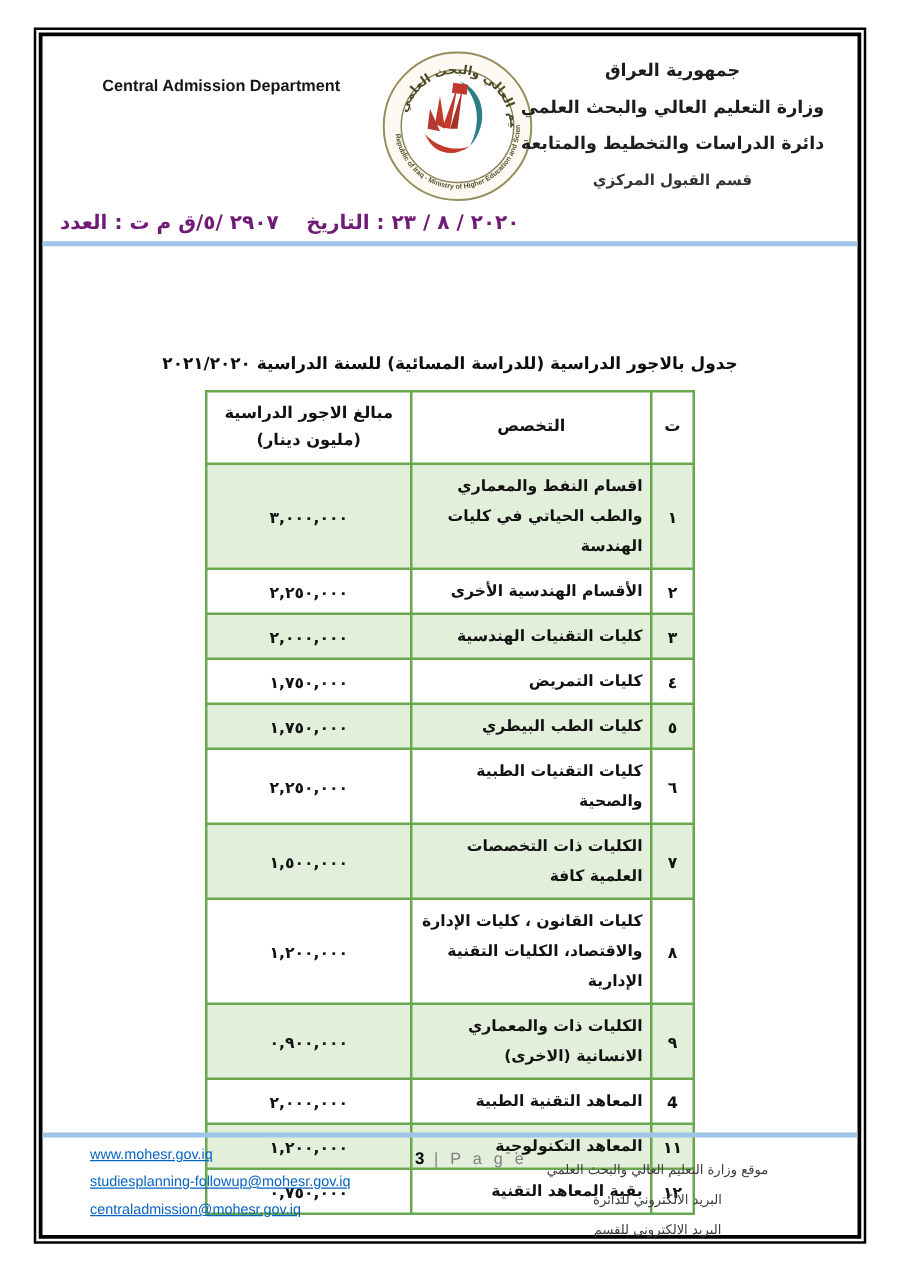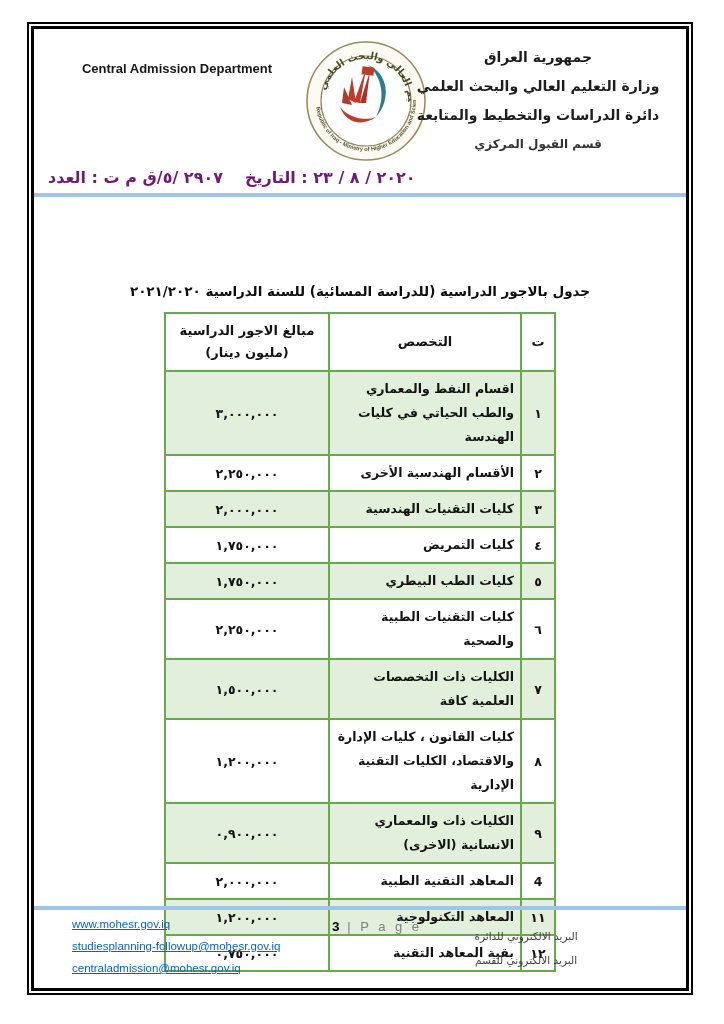--- a/index.html
+++ b/index.html
@@ -193,18 +193,19 @@
 
   <div class="rule rule-bottom"></div>
   <div class="footer">
     <div class="footer-links">
       <a href="#">www.mohesr.gov.iq</a>
       <a href="#">studiesplanning-followup@mohesr.gov.iq</a>
       <a href="#">centraladmission@mohesr.gov.iq</a>
     </div>
     <div class="page-label"><b>3</b> <span>| P a g e</span></div>
     <div class="footer-ar">
+        <div>موقع وزارة التعليم العالي والبحث العلمي</div>
         <div>البريد الالكتروني للدائرة</div>
         <div>البريد الالكتروني للقسم</div>
       </div>
   </div>
 
 </div>
 
 </body></html>

